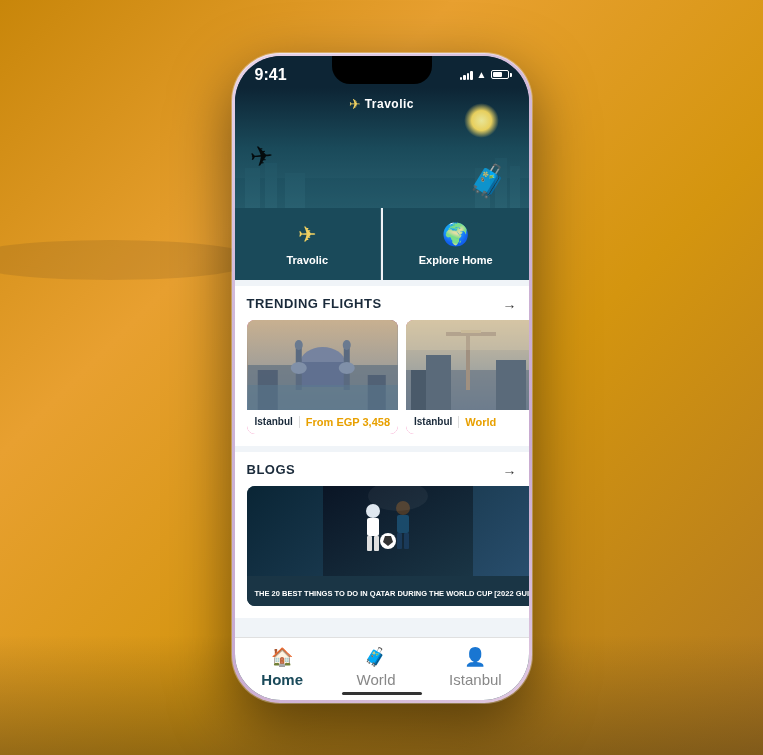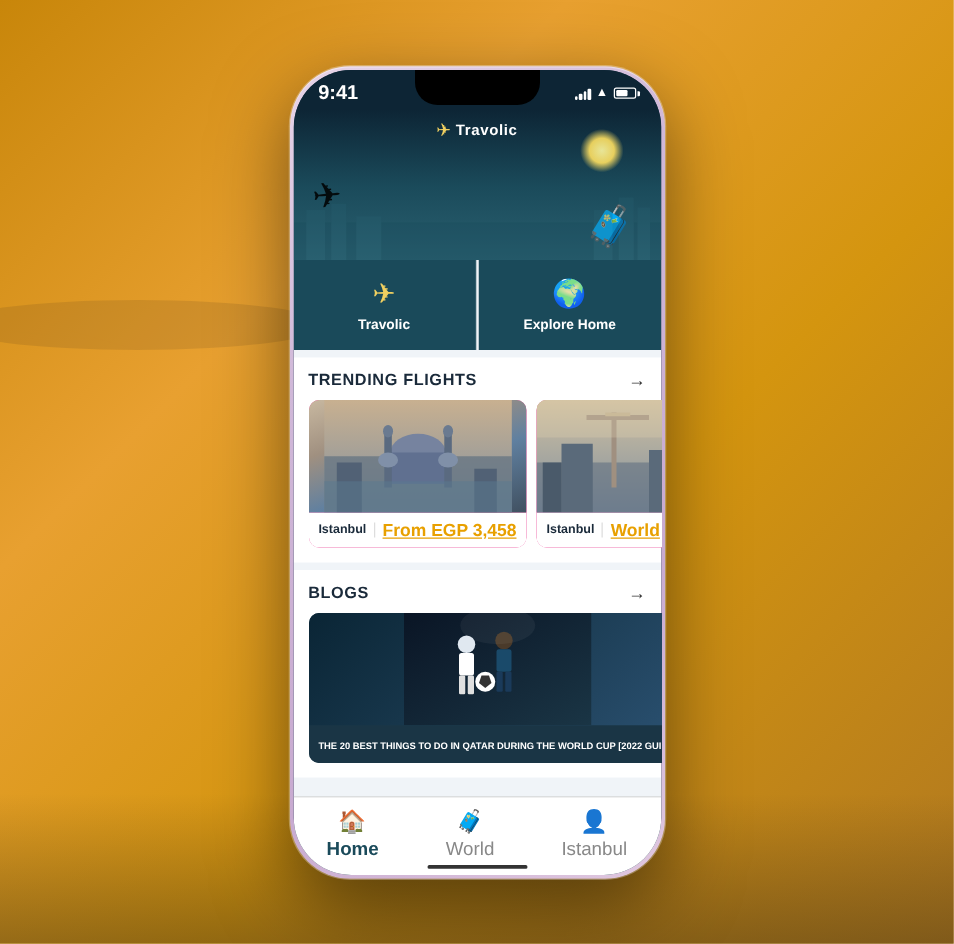--- a/index.html
+++ b/index.html
@@ -289,23 +289,22 @@
     }
 
     .card-divider {
       width: 1px;
       height: 12px;
       background: #ddd;
     }
 
     .card-price {
       color: #e8a000;
-      font-size: 14px;
+      font-size: 11px;
       font-weight: 700;
-      text-decoration: underline;
     }
 
     
     .blog-card {
       min-width: 150px;
       background: #1a3a4a;
       border-radius: 8px;
       overflow: hidden;
       flex-shrink: 0;
     }

